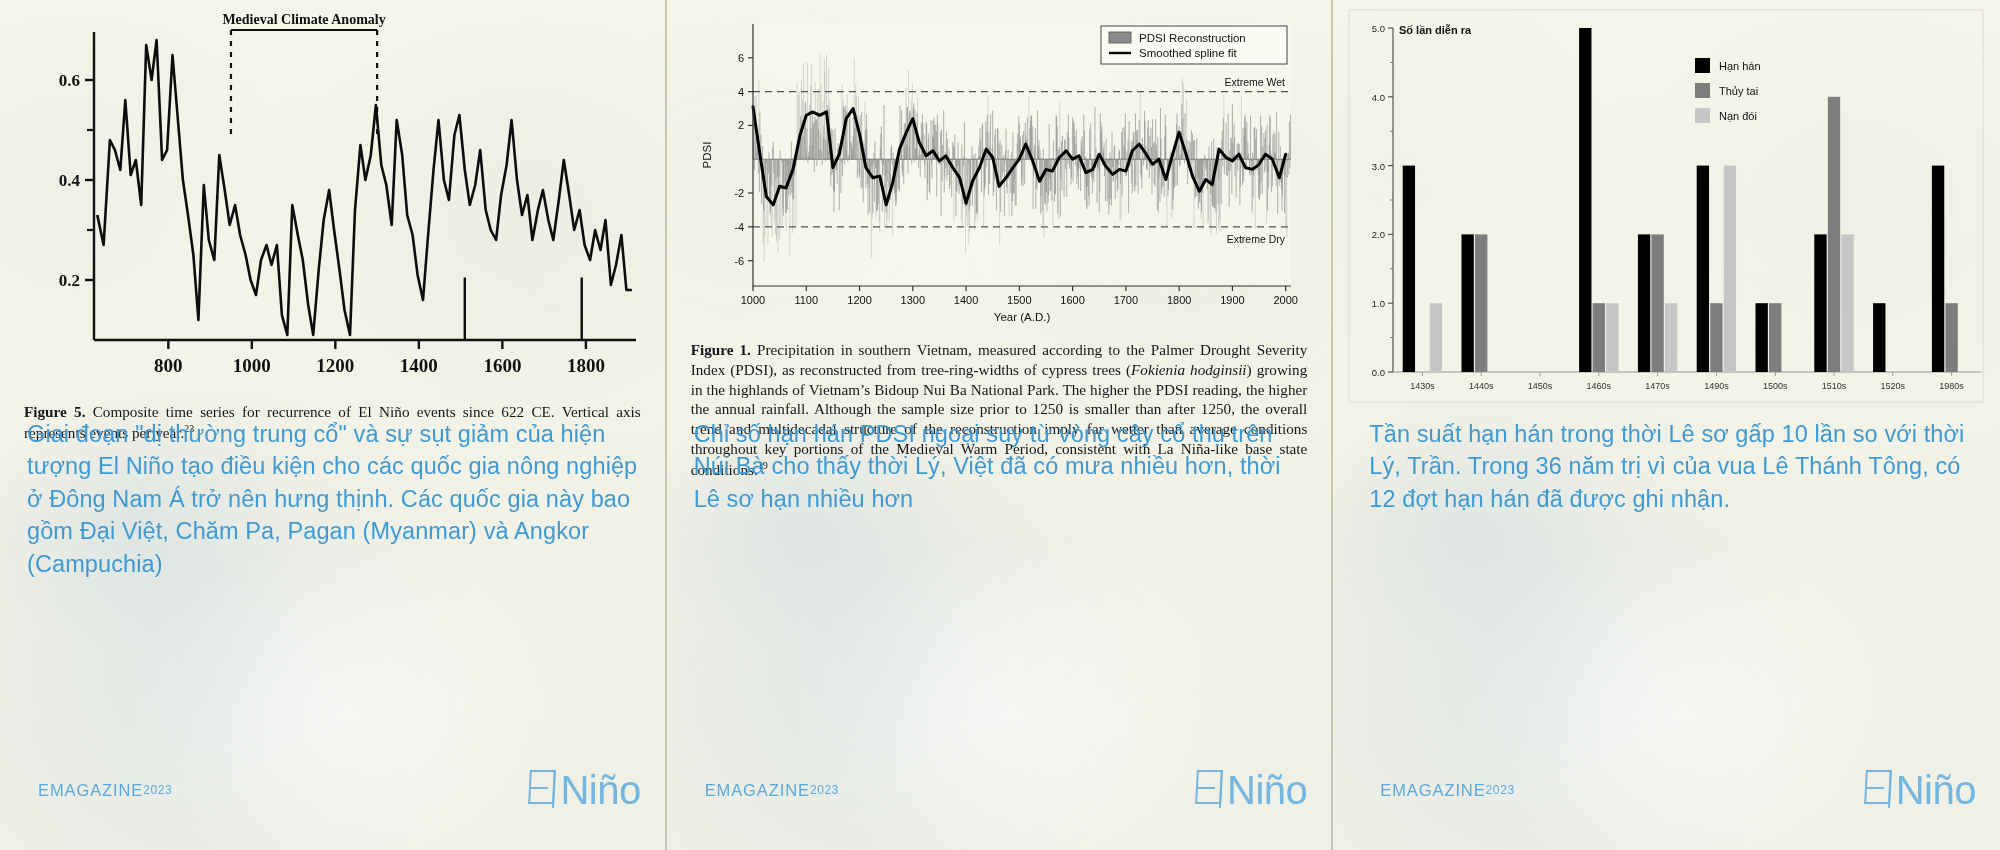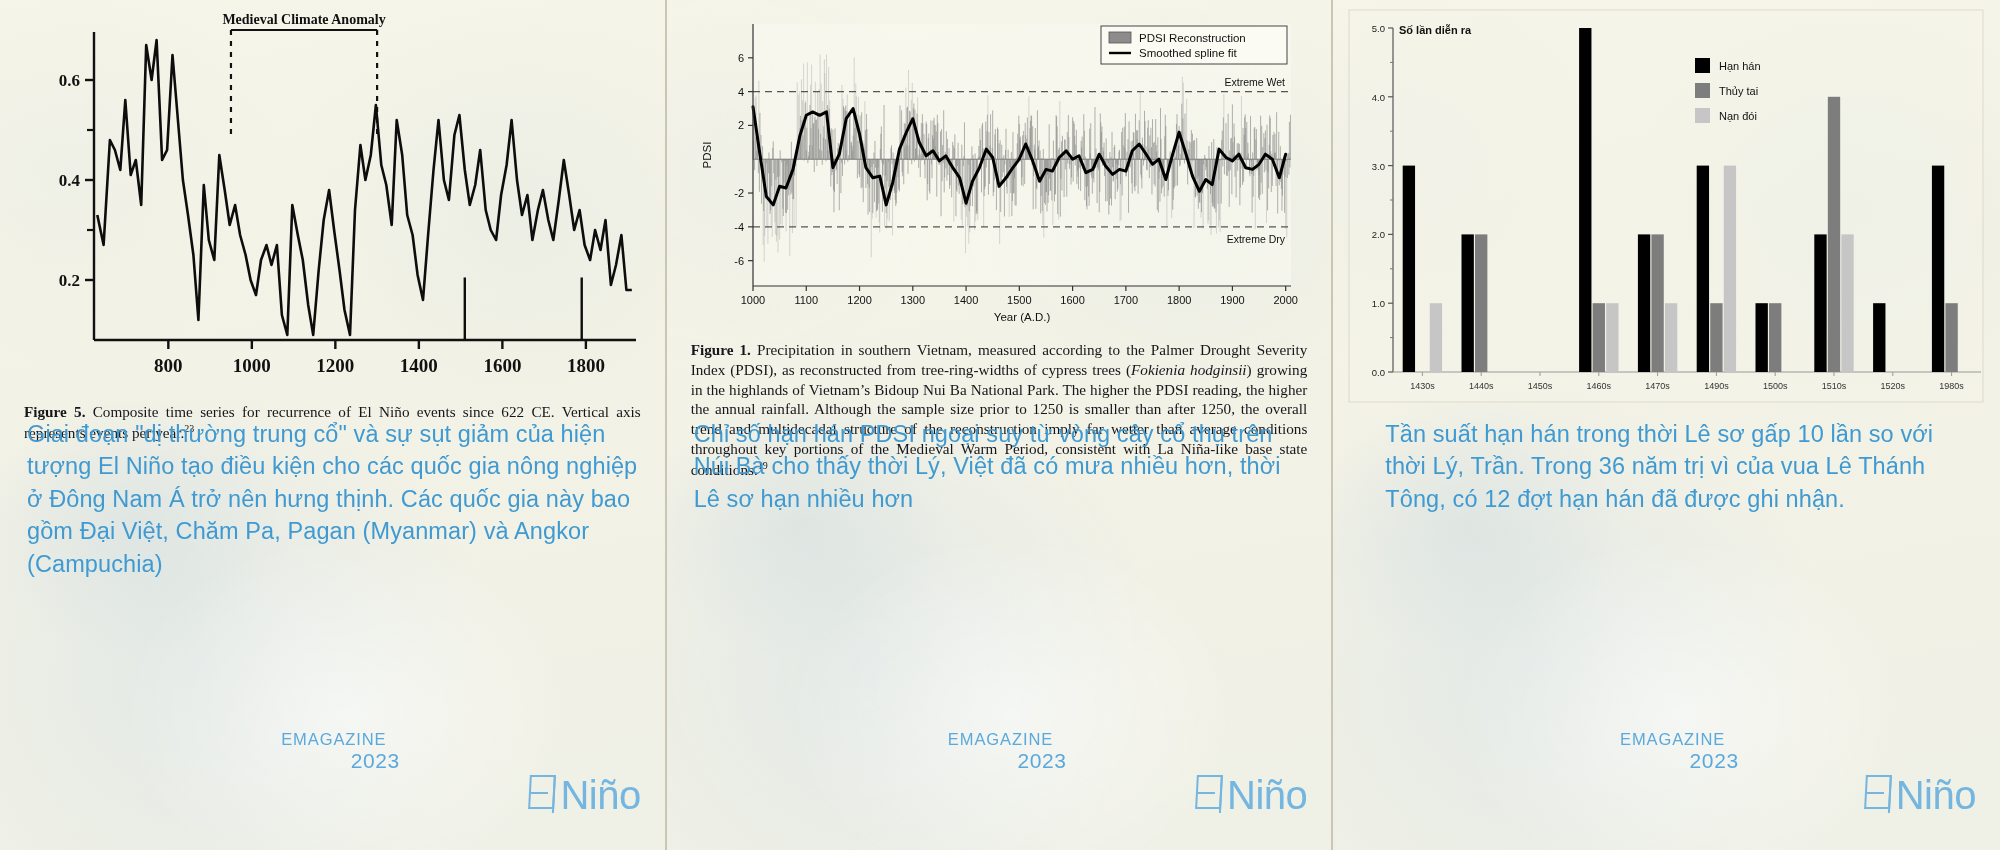--- a/index.html
+++ b/index.html
@@ -44,34 +44,33 @@
   .cap sup { font-size:10px; vertical-align:super; }
 
   
   .lede {
     position:absolute; z-index:3;
     left:27px; right:24px; top:418px;
     color:#3f9ad2;
     font-size:23.5px; line-height:1.38;
     letter-spacing:0.1px;
   }
-  .panel3 .lede { left:52px; }
+  .panel3 .lede { left:36px; }
 
   
   .foot {
     position:absolute; z-index:3;
-    left:0; right:0; bottom:0; height:120px;
+    left:11px; right:0; bottom:0; height:120px;
     display:flex; align-items:center;
     padding:0 24px 0 27px;
     color:#5aa9dc;
-    flex-direction:column;
   }
   .panel3 .foot { padding-left:36px; }
   .foot .fl { font-size:16.5px; letter-spacing:0.9px; }
-  .foot .yr { font-size:21px; letter-spacing:0.6px; margin-left:83px; }
+  .foot .yr { font-size:12px; letter-spacing:0.6px; }
   .foot .logo {
     margin-left:auto; font-size:40px; letter-spacing:-0.5px;
     color:#74b6e0; font-weight:400;
     display:flex; align-items:baseline; gap:5px;
   }
   .foot .logo .el {
     display:inline-block; width:26px; height:34px;
     border:2.4px solid #74b6e0; position:relative;
     transform:skewX(-3deg);
   }

